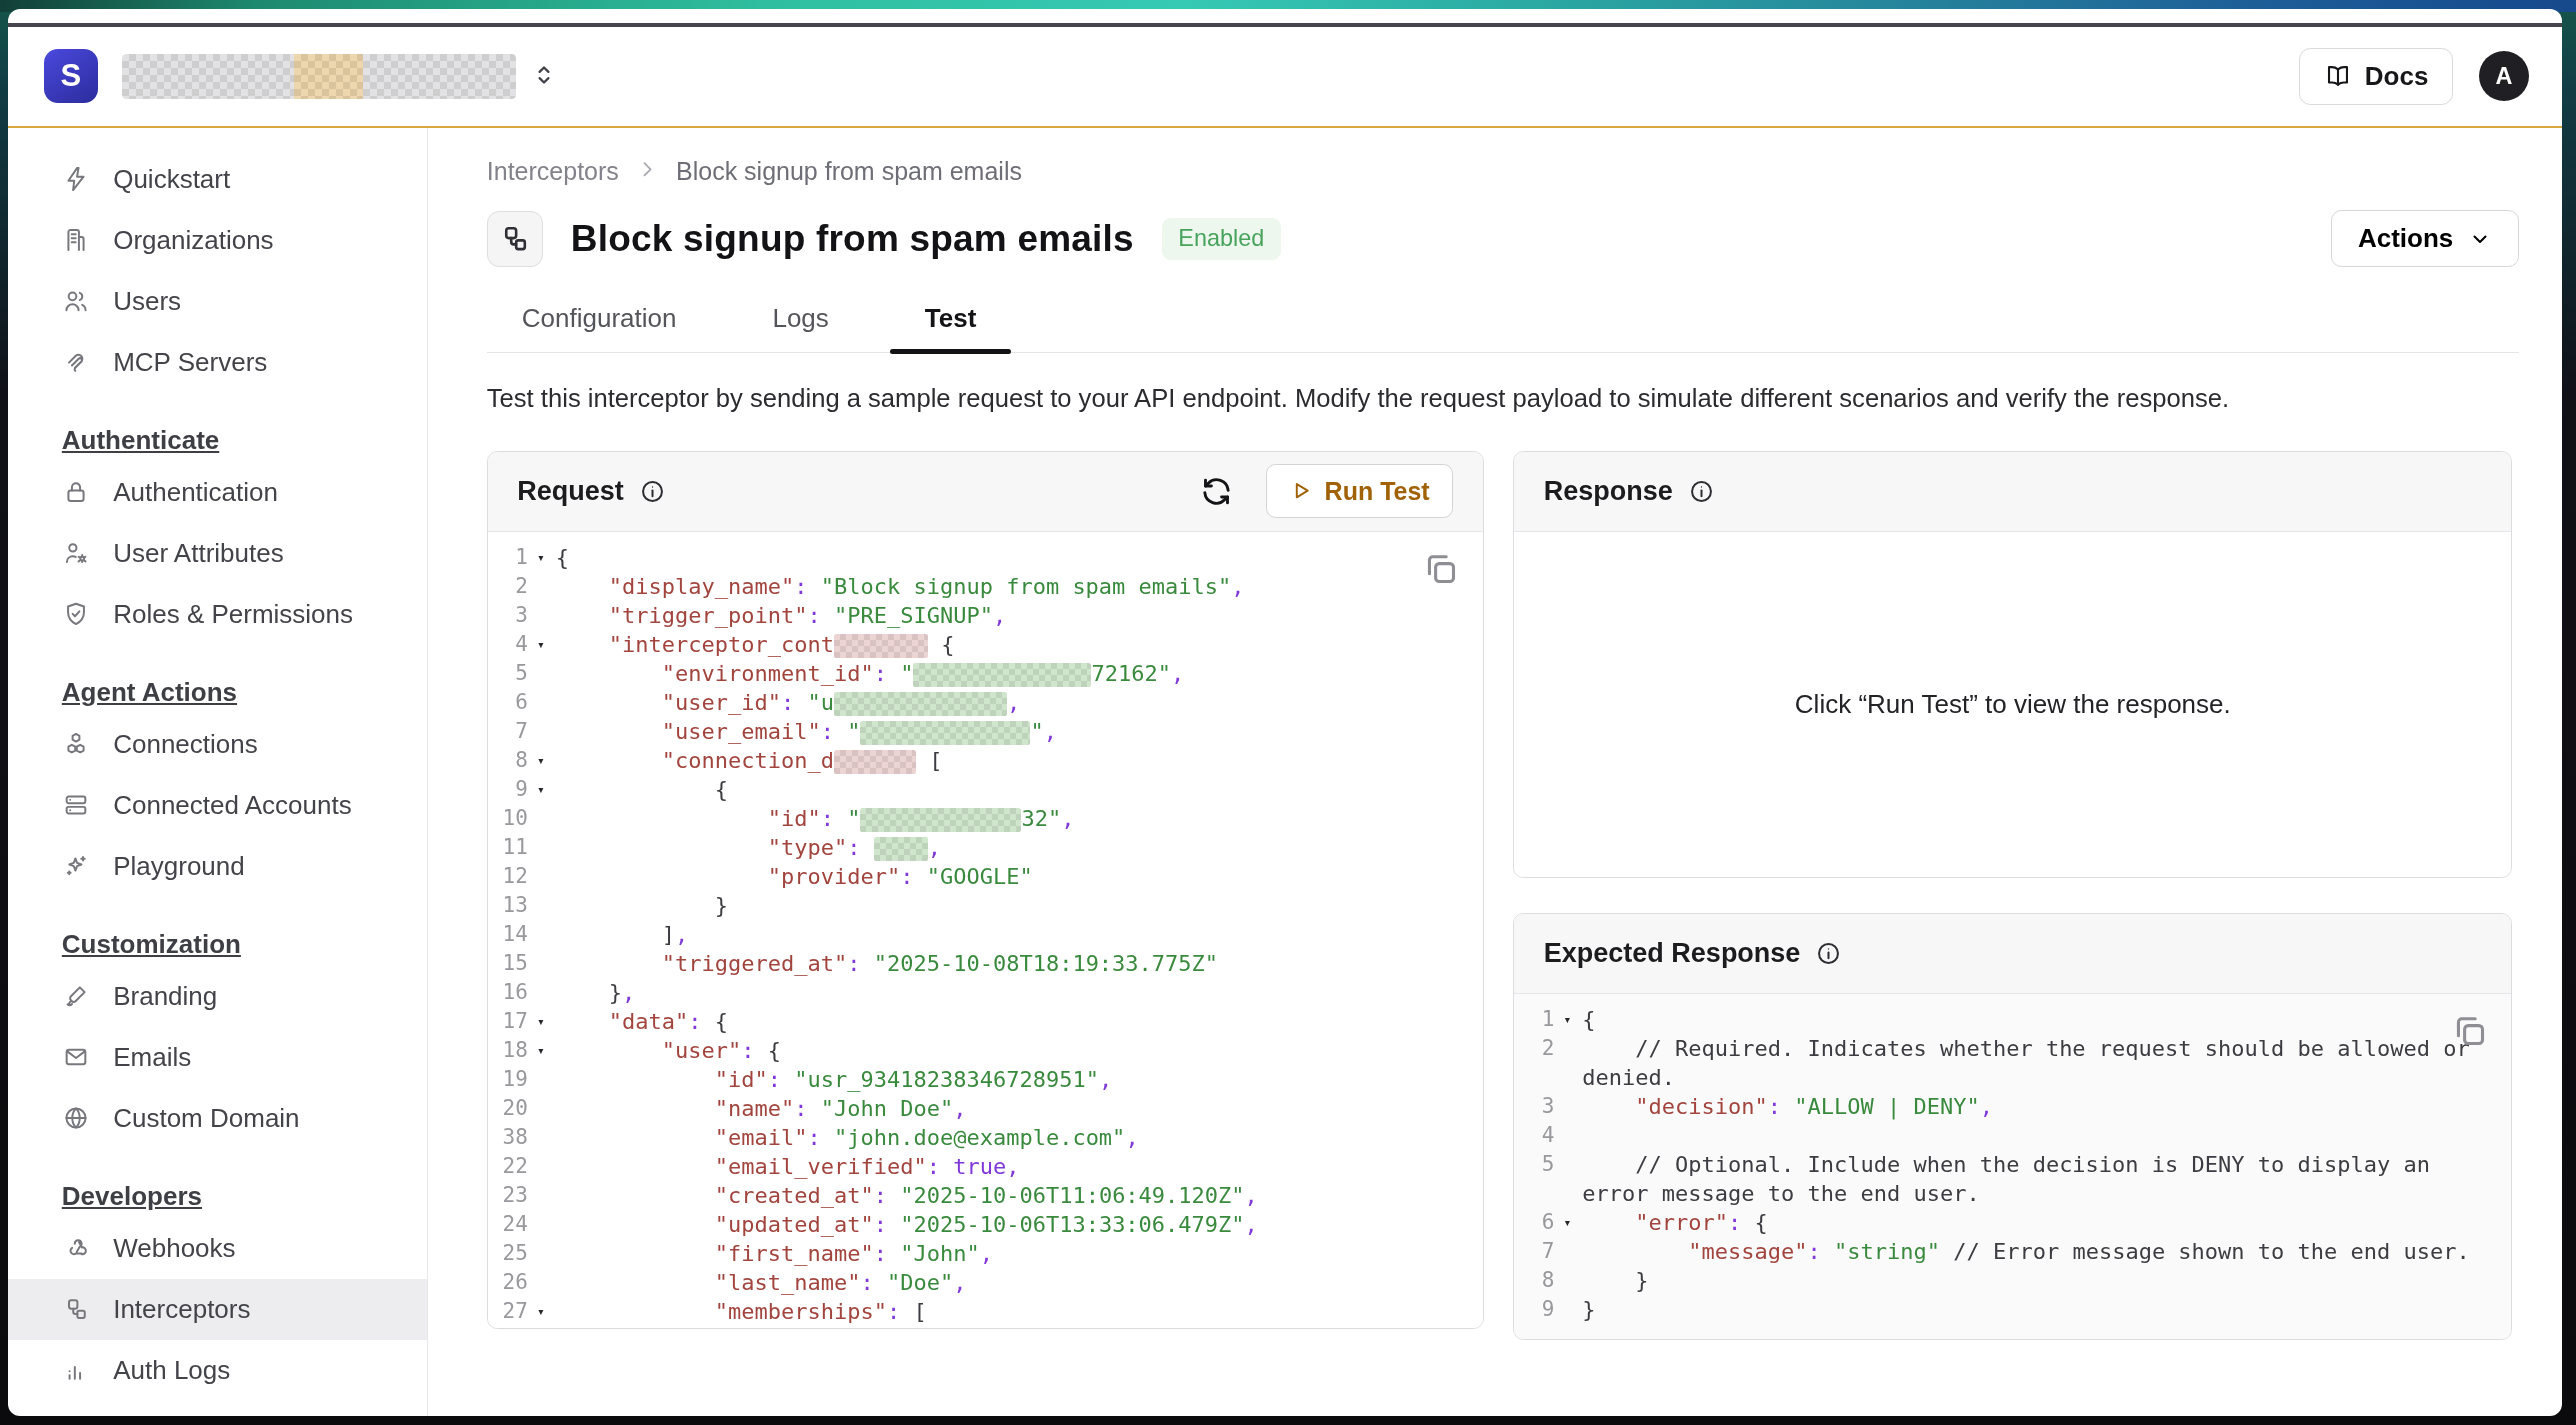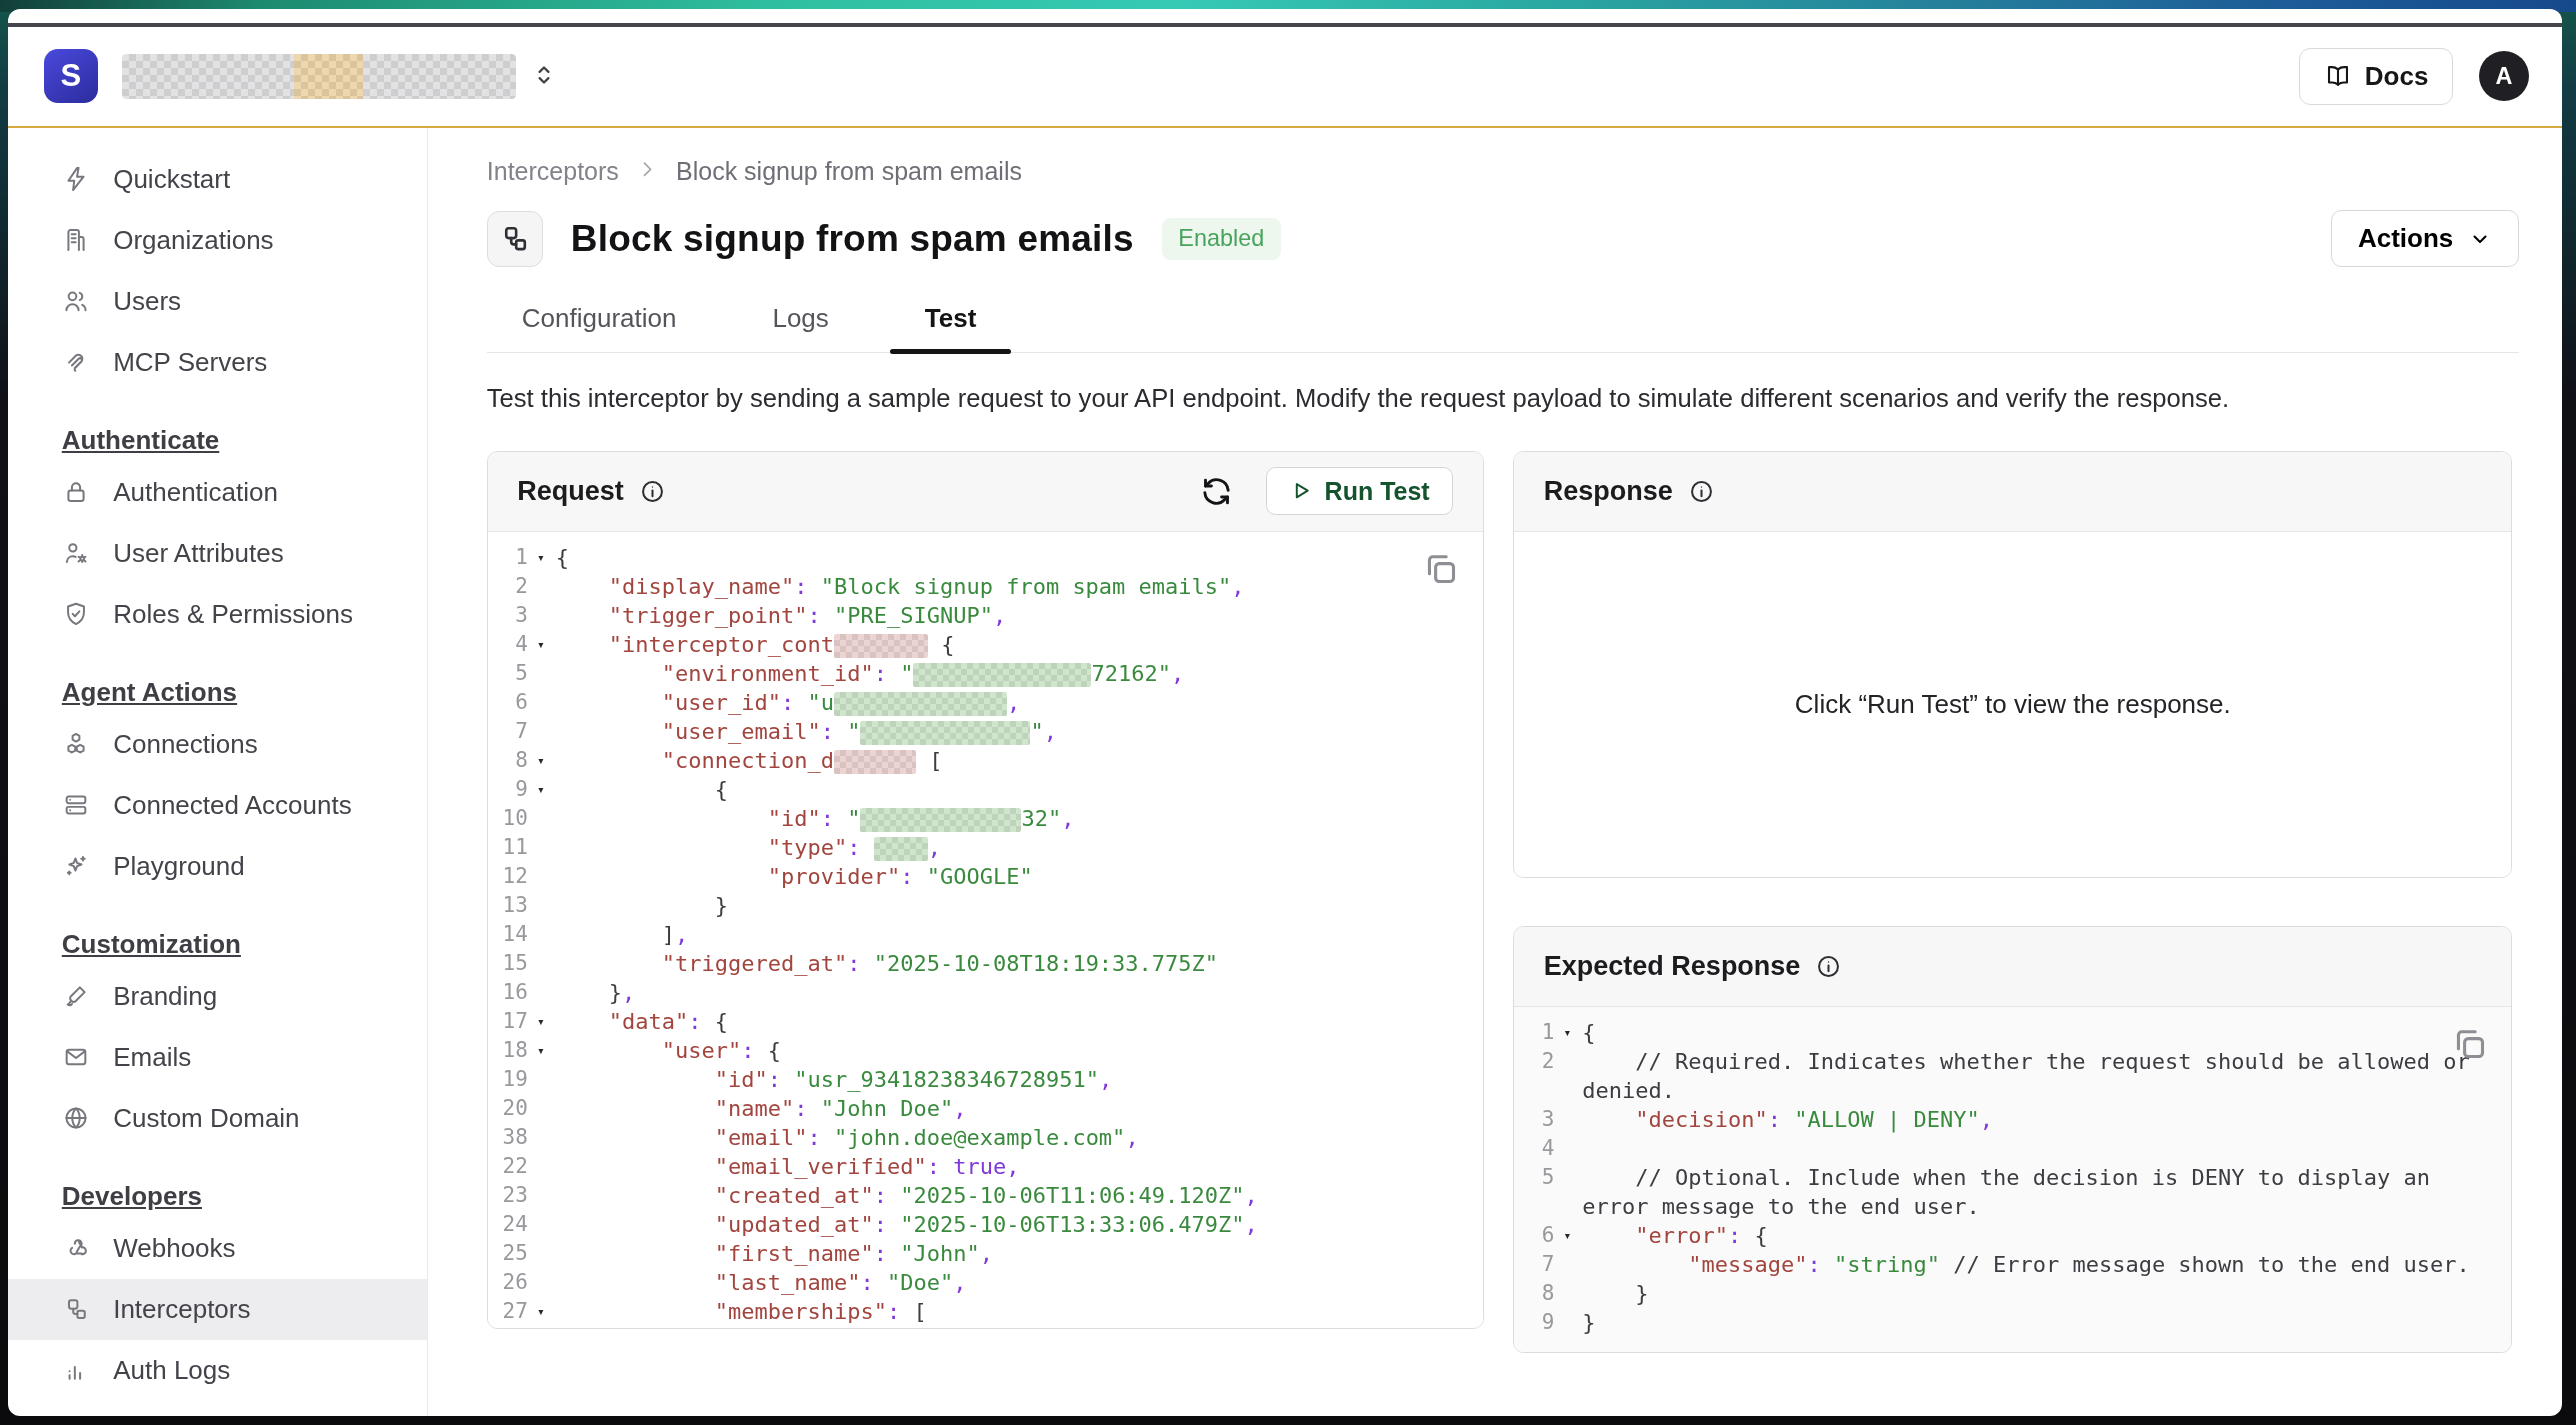--- a/index.html
+++ b/index.html
@@ -65,33 +65,33 @@
   .tab{padding:0 35px 17.3px 35px;margin-right:26px;font-size:26px;color:#54545b;cursor:pointer;position:relative;}
   .tab.active{color:#141417;font-weight:650;}
   .tab.active::after{content:"";position:absolute;left:0;right:0;bottom:-2.6px;height:5.2px;background:#141417;border-radius:2.6px;}
 
   .description{margin-top:31px;font-size:25.6px;color:#2b2b30;}
 
   
   .panels{display:flex;gap:29.5px;margin-top:38px;align-items:flex-start;}
   .panel{border:1.7px solid #dcdce0;border-radius:10.4px;overflow:hidden;background:#fff;display:flex;flex-direction:column;}
   .panel-left{width:997px;height:878px;}
-  .right-col{width:999px;display:flex;flex-direction:column;gap:48px;}
+  .right-col{width:999px;display:flex;flex-direction:column;gap:35px;}
   .panel-response{height:427px;}
   .panel-expected{height:427px;}
   .panel-header{height:80px;flex:none;background:#f7f7f8;border-bottom:1.7px solid #e6e6e9;
     display:flex;align-items:center;padding:0 29.5px;}
   .panel-title{font-size:27px;font-weight:600;color:#1c1c1f;}
   .info-icon{margin-left:14.7px;color:#2e2e33;display:flex;cursor:pointer;}
   .info-icon svg{width:27px;height:27px;stroke:currentColor;fill:none;stroke-width:1.8;stroke-linecap:round;}
   .panel-header-right{margin-left:auto;display:flex;align-items:center;gap:33px;}
   .refresh-btn{color:#141417;display:flex;cursor:pointer;}
   .refresh-btn svg{width:33px;height:33px;stroke:currentColor;fill:none;stroke-width:2.1;stroke-linecap:round;stroke-linejoin:round;}
-  .run-test-btn{display:flex;align-items:center;gap:12px;height:48px;padding:0 22.6px;border:1.7px solid #d4d4d8;
-    border-radius:9.5px;background:#fff;font-size:25px;font-weight:650;color:#14532d;cursor:pointer;}
+  .run-test-btn{display:flex;align-items:center;gap:12px;height:54px;padding:0 22.6px;border:1.7px solid #d4d4d8;
+    border-radius:9.5px;background:#fff;font-size:25px;font-weight:650;color:#a16207;cursor:pointer;}
   .run-test-btn svg{width:23.4px;height:23.4px;stroke:currentColor;fill:none;stroke-width:2;stroke-linejoin:round;}
 
   .code-area{flex:1;position:relative;padding-top:11.3px;overflow:hidden;
     font-family:"DejaVu Sans Mono", monospace;font-size:22px;background:#fff;}
   .panel-expected .code-area{background:#fafafa;}
   .code-line{display:flex;line-height:29px;}
   .gutter{flex:none;width:68px;display:flex;align-items:flex-start;}
   .ln{width:40px;text-align:right;color:#98989d;font-size:21px;}
   .fold{width:26px;text-align:center;font-size:13px;color:#28282c;line-height:29px;cursor:pointer;}
   .code-text{flex:1;white-space:pre-wrap;word-break:break-word;color:#3c3c42;padding-right:7px;}

